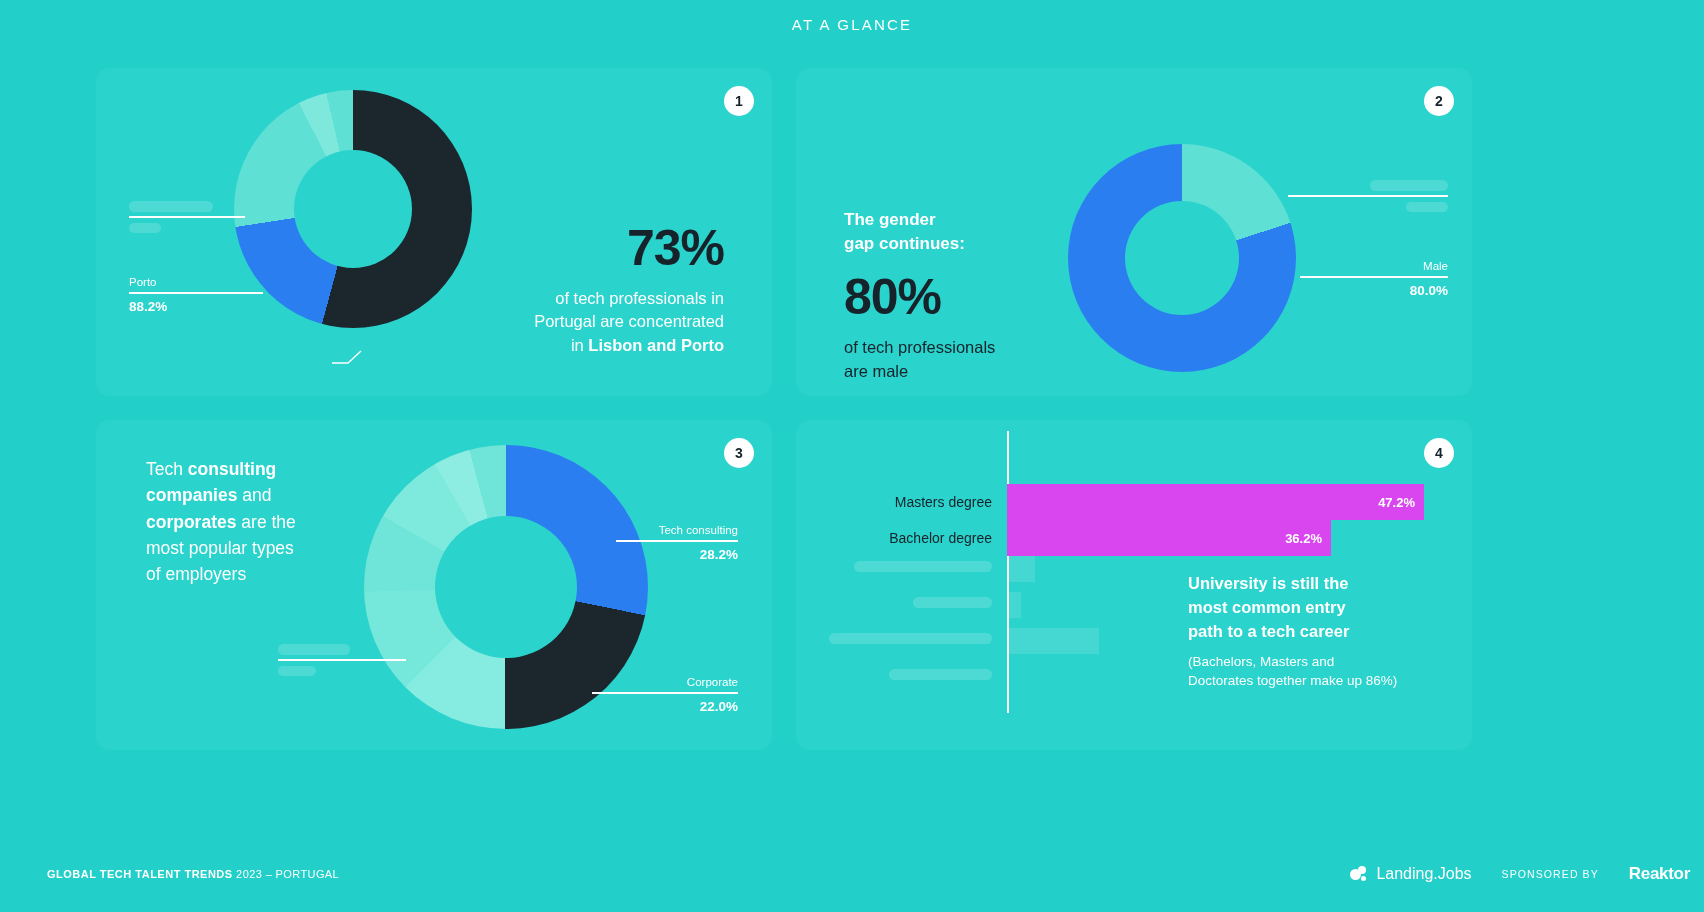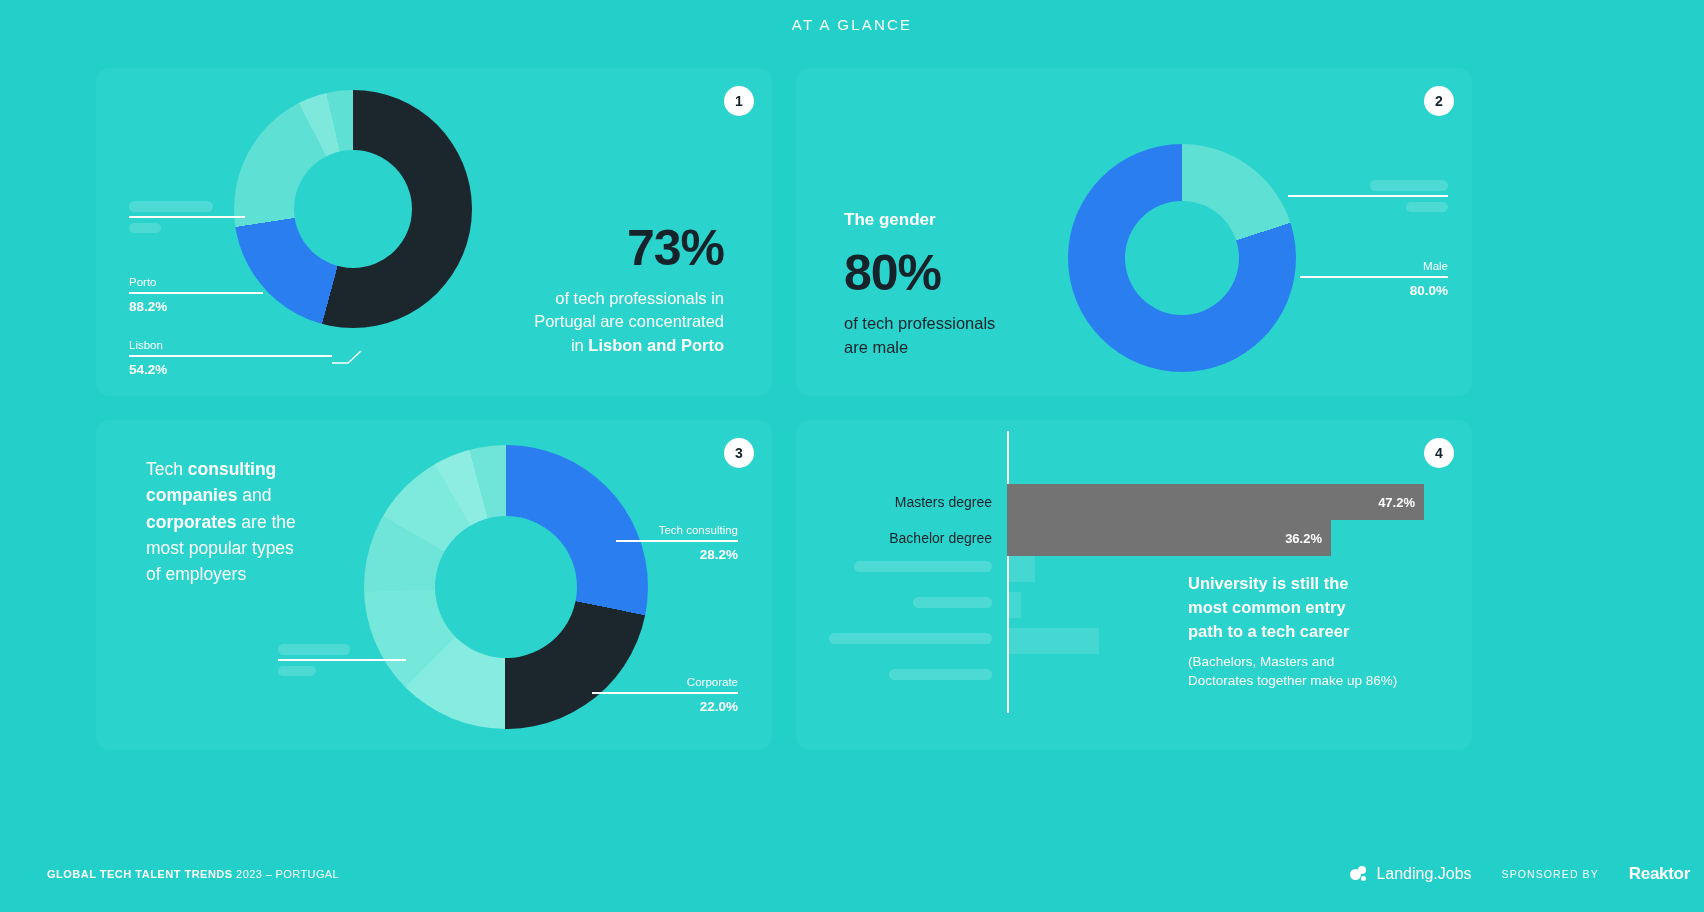--- a/index.html
+++ b/index.html
@@ -61,21 +61,21 @@
   .p1-text b{ font-weight:800; }
   .p2-lead{ font-size:17px; font-weight:800; line-height:1.42; color:#ffffff; }
   .p2-sub{ font-size:16.5px; line-height:1.42; color:#16232b; }
   .p3-text{ font-size:17.5px; line-height:1.5; color:#ffffff; }
   .p3-text b{ font-weight:800; }
   
   .bars{ position:absolute; }
   .axis{ position:absolute; width:2px; background:#ffffff; }
   .bar-row{ position:absolute; display:flex; align-items:center; }
   .bar-label{ font-size:14px; color:#16232b; text-align:right; white-space:nowrap; }
-  .bar{ background:#737373; height:36px; display:flex; align-items:center; justify-content:flex-end;padding-left:23px; }
+  .bar{ background:#d946ef; height:36px; display:flex; align-items:center; justify-content:flex-end;padding-left:23px; }
   .bar-val-in{ font-size:13px; font-weight:700; color:#ffffff; padding-right:9px; white-space:nowrap;}
   .bar-val-out{ font-size:13px; font-weight:700; color:#16232b; padding-left:9px; white-space:nowrap;}
   .p4-text{ position:absolute; z-index:4; }
   .p4-head{ font-size:16.5px; font-weight:800; line-height:1.45; color:#ffffff; }
   .p4-note{ font-size:13.5px; line-height:1.42; color:#ffffff; margin-top:8px; }
   
   .footer{ position:absolute; left:16px; bottom:0; width:100%; height:90px;text-align:right; }
   .foot-left{ position:absolute; left:31px; bottom:32px; font-size:11px; letter-spacing:.4px; color:#ffffff;}
   .foot-left b{ font-weight:800; letter-spacing:.5px; }
   .foot-right{ position:absolute; right:30px; bottom:28px; display:flex; align-items:center; gap:30px;}
@@ -112,25 +112,20 @@
       <div class="cl-rule" style="width:116px;"></div>
       <div class="ph sm" style="width:32px;"></div>
     </div>
 
     <div class="callout left" style="left:33px; top:208px; width:136px;">
       <div class="cl-name">Porto</div>
       <div class="cl-rule" style="width:134px;"></div>
       <div class="cl-val">88.2%</div>
     </div>
 
-    <div class="callout left" style="left:33px; top:271px; width:205px;">
-      <div class="cl-name">Lisbon</div>
-      <div class="cl-rule" style="width:203px;"></div>
-      <div class="cl-val">54.2%</div>
-    </div>
 
     <svg style="position:absolute;left:236px;top:282px;width:30px;height:14px;">
       <polyline points="0,13 16,13 29,1" fill="none" stroke="#ffffff" stroke-width="1.4"></polyline>
     </svg>
 
     <div class="stat-block" style="right:48px; top:155px; width:300px; text-align:right;">
       <div class="big-num">73%</div>
       <div class="p1-text" style="margin-top:14px;">
         <div>of tech professionals in</div>
         <div>Portugal are concentrated</div>
@@ -138,20 +133,21 @@
       </div>
     </div>
   </div>
 
   <div class="panel" id="panel-2">
     <div class="badge">2</div>
 
     <div class="stat-block" style="left:48px; top:140px; width:260px;">
       <div class="p2-lead">
         <div>The gender</div>
+        <div>gap continues:</div>
       </div>
       <div class="big-num" style="margin-top:16px;">80%</div>
       <div class="p2-sub" style="margin-top:14px;">
         <div>of tech professionals</div>
         <div>are male</div>
       </div>
     </div>
 
     <div class="donut-wrap" style="left:272px; top:76px;">
       <div class="donut" style="width:228px;height:228px;

